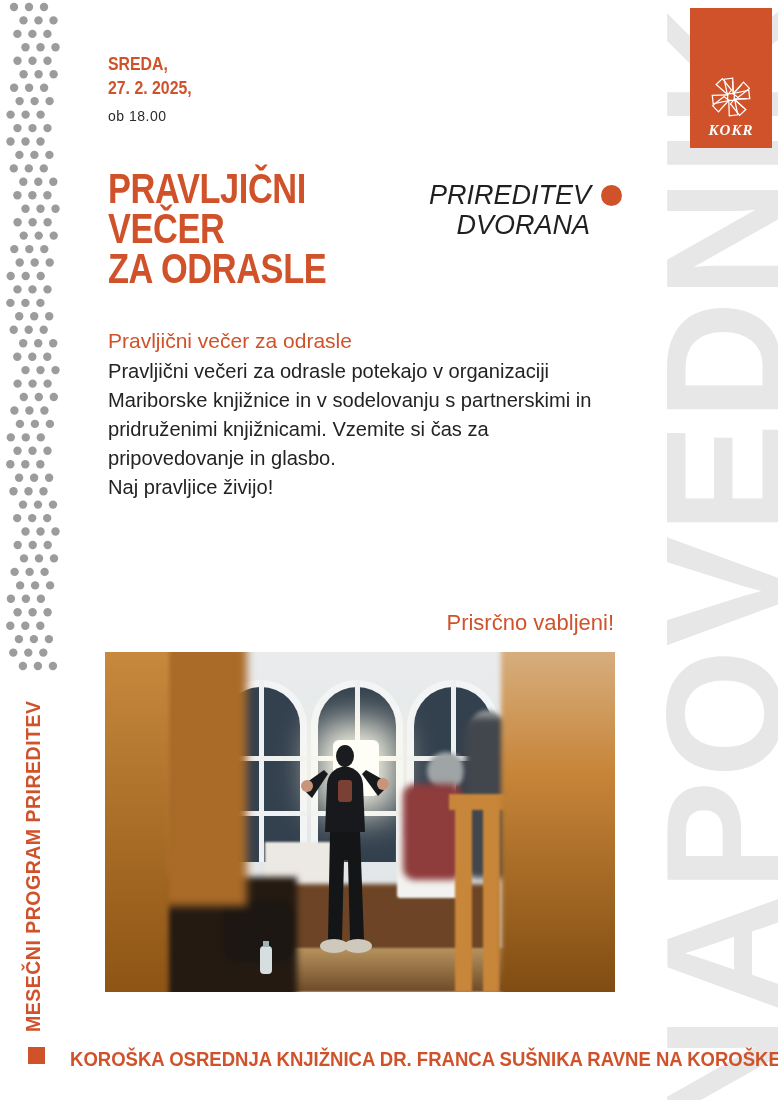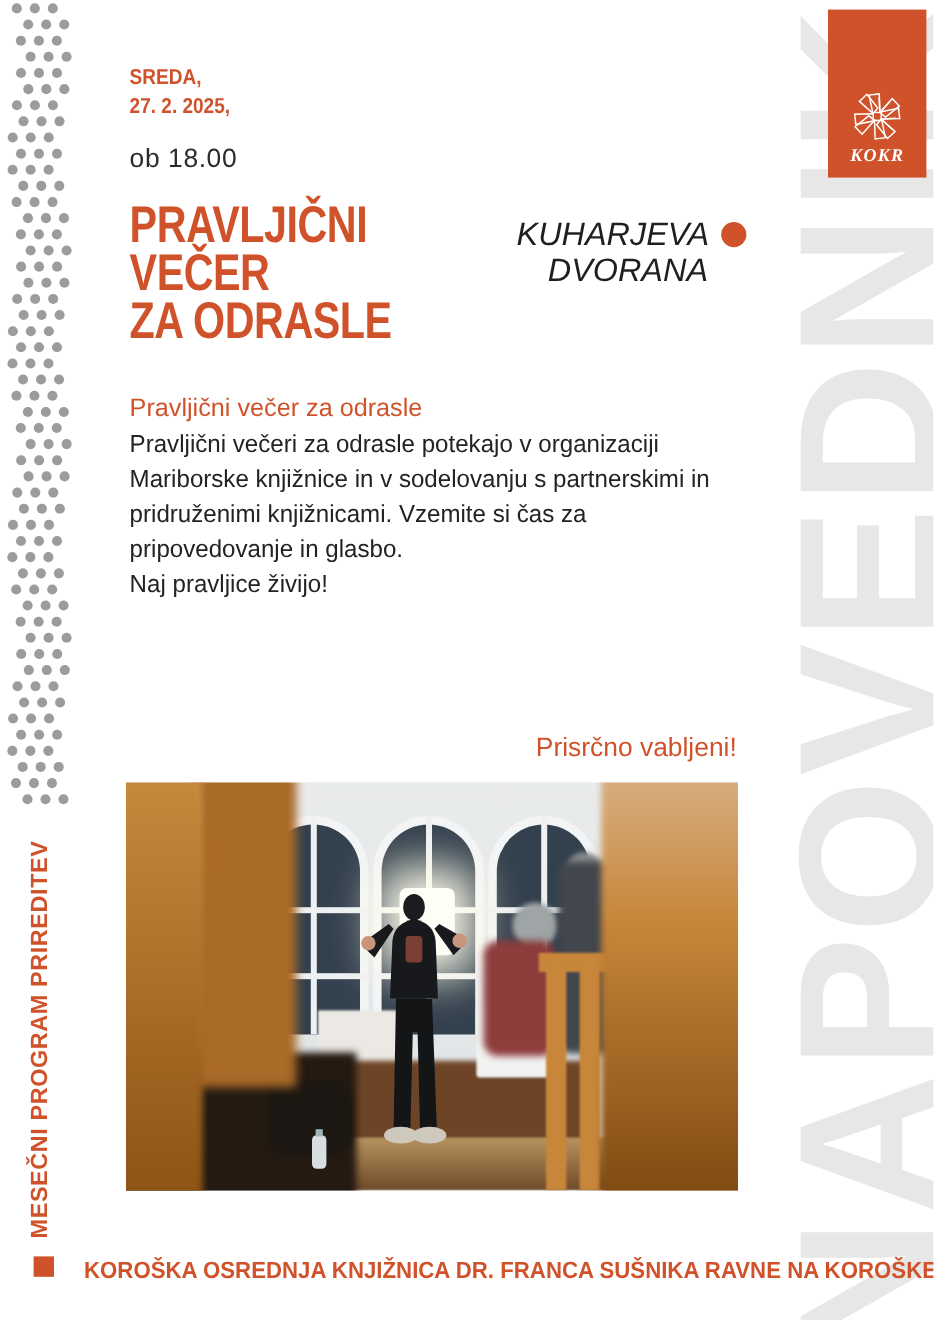--- a/index.html
+++ b/index.html
@@ -19,21 +19,21 @@
           background:var(--accent,#d0522a);z-index:3;display:flex;flex-direction:column;
           align-items:center;justify-content:flex-end;padding-bottom:9px;box-sizing:border-box;}
   .banner-logo{margin-bottom:2px;}
   .banner-word{color:#fff;font-family:"Liberation Serif",serif;font-weight:700;
                font-size:15px;letter-spacing:1px;font-style:italic;}
 
   
   .date{position:absolute;left:108px;top:52px;z-index:2;}
   .date .d{color:var(--accent,#d0522a);font-weight:800;font-size:18px;line-height:24px;
            transform:scaleX(0.88);transform-origin:0 0;white-space:nowrap;}
-  .date .t{color:#2b2b2b;font-size:22px;line-height:28px;margin-top:18px;letter-spacing:0.5px;}
+  .date .t{color:#2b2b2b;font-size:14px;line-height:28px;margin-top:2px;letter-spacing:0.5px;}
 
   
   .title{position:absolute;left:108px;top:168px;z-index:2;}
   .title div{color:var(--accent,#d0522a);font-weight:800;font-size:43px;line-height:40px;
              transform:scaleX(0.8);transform-origin:0 0;letter-spacing:-0.5px;white-space:nowrap;}
 
   
   .venue{position:absolute;top:180px;right:156px;z-index:2;font-style:italic;color:#1f1f1f;}
   .venue-l1{display:flex;align-items:center;justify-content:flex-end;gap:10px;
             font-size:27px;line-height:30px;}
@@ -298,21 +298,21 @@
   </div>
 
   <div class="title">
     <div>PRAVLJIČNI</div>
     <div>VEČER</div>
     <div>ZA ODRASLE</div>
   </div>
 
   <div class="venue">
     <div class="venue-l1">
-      <span>KUHARJEVA</span>
+      <span>PRIREDITEV</span>
       <span class="venue-dot"></span>
     </div>
     <div class="venue-l2">DVORANA</div>
   </div>
 
   <div class="copy">
     <div class="sub">Pravljični večer za odrasle</div>
     <div class="ln">Pravljični večeri za odrasle potekajo v organizaciji</div>
     <div class="ln">Mariborske knjižnice in v sodelovanju s partnerskimi in</div>
     <div class="ln">pridruženimi knjižnicami. Vzemite si čas za</div>

